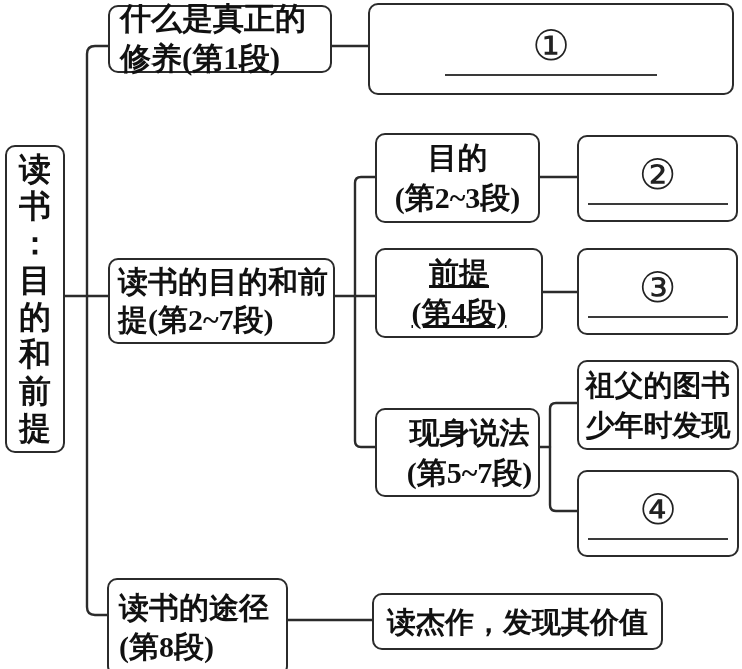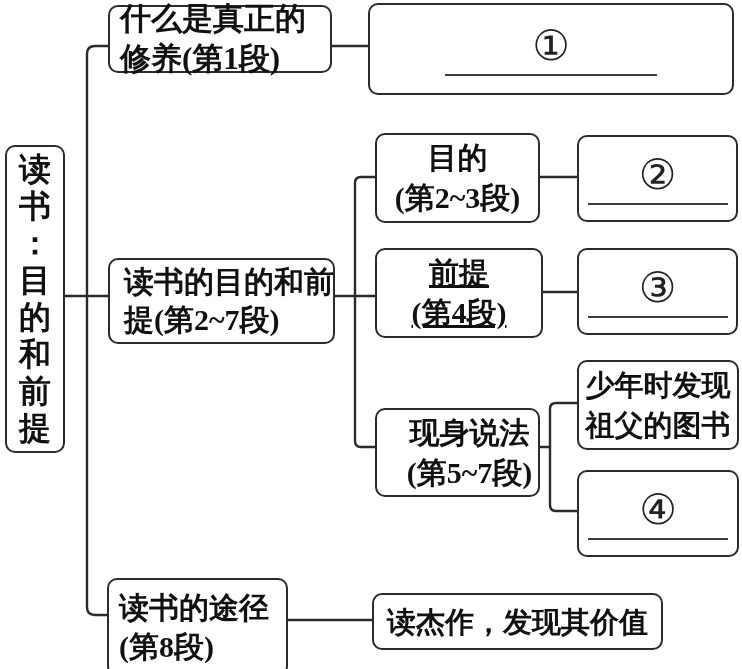--- a/index.html
+++ b/index.html
@@ -55,21 +55,21 @@
   }
   
   .textnode .line {
     white-space: nowrap;
   }
   .node-b1 { left: 108px; top: 5px;  width: 224px; height: 68px;
              padding-left: 10px; font-size: 31px; }
   .node-b1 .line { line-height: 40px; }
   .node-b2 { left: 108px; top: 258px; width: 227px; height: 86px;
              padding-left: 8px; font-size: 30px; }
-  .node-b2 .line { line-height: 38px; margin-left: 6px; }
+  .node-b2 .line { line-height: 38px; }
   .node-b3 { left: 107px; top: 578px; width: 181px; height: 98px;
              padding-left: 10px; font-size: 30px; }
   .node-b3 .line { line-height: 39px; }
   .node-sub1 { left: 375px; top: 133px; width: 165px; height: 90px;
                font-size: 30px; text-align: center; }
   .node-sub1 .line { line-height: 40px; }
   .node-sub2 { left: 375px; top: 248px; width: 168px; height: 90px;
                font-size: 30px; text-align: center; }
   .node-sub2 .line { line-height: 40px; text-decoration: underline; }
   .node-sub3 { left: 375px; top: 408px; width: 165px; height: 89px;
@@ -170,22 +170,22 @@
     <div class="circled-num">③</div>
     <div class="blank-line"></div>
   </div>
 
   <div class="node textnode node-sub3">
     <div class="line">现身说法</div>
     <div class="line">(第5~7段)</div>
   </div>
 
   <div class="node textnode node-c1">
+    <div class="line">祖父的图书</div>
     <div class="line">少年时发现</div>
-    <div class="line">祖父的图书</div>
   </div>
 
   <div class="node blanknode node-a4">
     <div class="circled-num">④</div>
     <div class="blank-line"></div>
   </div>
 
   <div class="node textnode node-b3">
     <div class="line">读书的途径</div>
     <div class="line">(第8段)</div>

